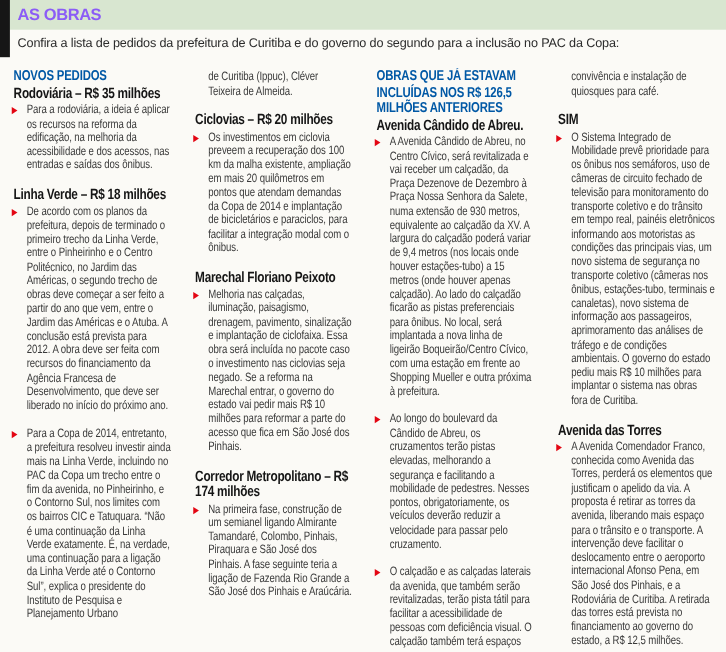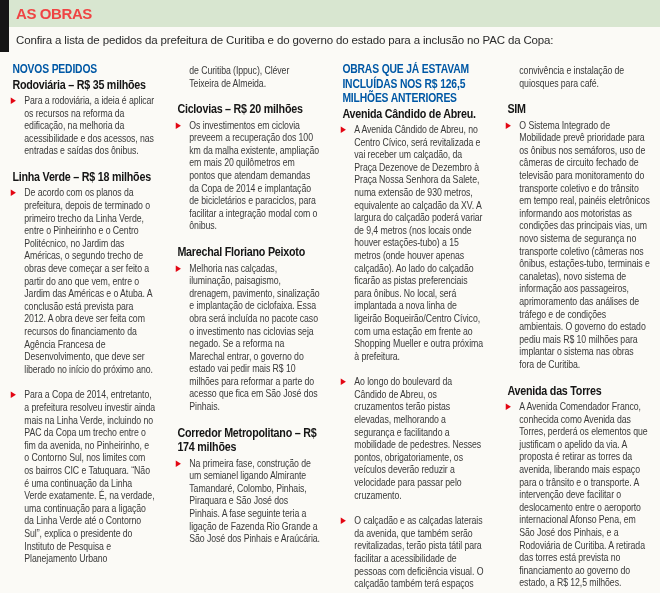--- a/index.html
+++ b/index.html
@@ -23,21 +23,21 @@
     width: 9px; height: 52px;
     background: #161616;
     z-index: 2;
   }
   h1.kicker {
     margin: 0;
     position: absolute; left: 16px; top: 0;
     line-height: 27px;
     font-size: 15px; font-weight: bold;
     letter-spacing: -0.4px;
-    color: #ef4444;
+    color: #8b5cf6;
     z-index: 3;
   }
   p.intro {
     margin: 0;
     position: absolute; left: 16px; top: 34px;
     width: 630px;
     font-size: 11.5px; letter-spacing: -0.15px;
     color: #2b2b2b;
   }
 
@@ -86,21 +86,21 @@
     font-size: 8.5px; line-height: 11px;
   }
 </style>
 </head>
 <body>
 
 <header>
   <div class="green-band"></div>
   <div class="black-bar"></div>
   <h1 class="kicker">AS OBRAS</h1>
-  <p class="intro">Confira a lista de pedidos da prefeitura de Curitiba e do governo do estado para a inclusão no PAC da Copa:</p>
+  <p class="intro">Confira a lista de pedidos da prefeitura de Curitiba e do governo do segundo para a inclusão no PAC da Copa:</p>
 </header>
 
 <main id="columns">
     <section class="col col-0">
       <div class="block section-title"><span>NOVOS PEDIDOS</span></div>
       <div class="block subhead"><span>Rodoviária – R$ 35 milhões</span></div>
       <div class="block bullet"><span class="arrow">▶</span><span>Para a rodoviária, a ideia é aplicar os recursos na reforma da edificação, na melhoria da acessibilidade e dos acessos, nas entradas e saídas dos ônibus.</span></div>
       <div class="block subhead"><span>Linha Verde – R$ 18 milhões</span></div>
       <div class="block bullet"><span class="arrow">▶</span><span>De acordo com os planos da prefeitura, depois de terminado o primeiro trecho da Linha Verde, entre o Pinheirinho e o Centro Politécnico, no Jardim das Américas, o segundo trecho de obras deve começar a ser feito a partir do ano que vem, entre o Jardim das Américas e o Atuba. A conclusão está prevista para 2012. A obra deve ser feita com recursos do financiamento da Agência Francesa de Desenvolvimento, que deve ser liberado no início do próximo ano.</span></div>
       <div class="block bullet"><span class="arrow">▶</span><span>Para a Copa de 2014, entretanto, a prefeitura resolveu investir ainda mais na Linha Verde, incluindo no PAC da Copa um trecho entre o fim da avenida, no Pinheirinho, e o Contorno Sul, nos limites com os bairros CIC e Tatuquara. “Não é uma continuação da Linha Verde exatamente. É, na verdade, uma continuação para a ligação da Linha Verde até o Contorno Sul”, explica o presidente do Instituto de Pesquisa e Planejamento Urbano</span></div>

